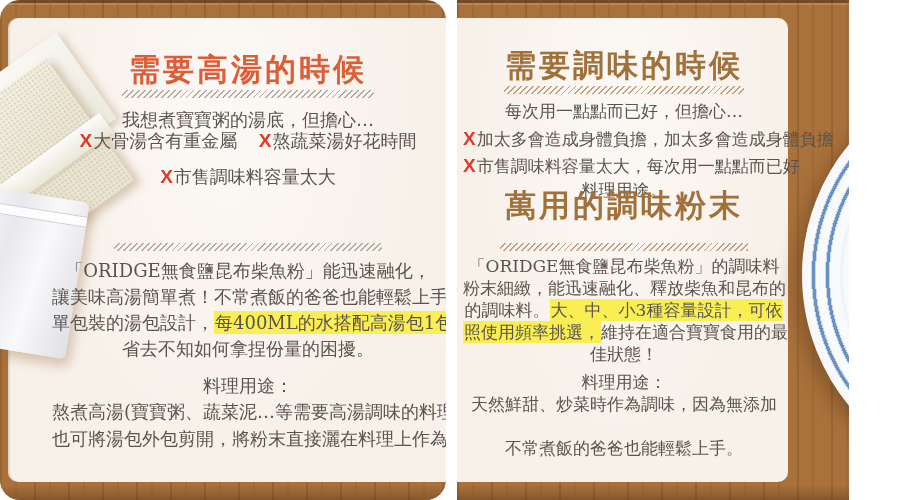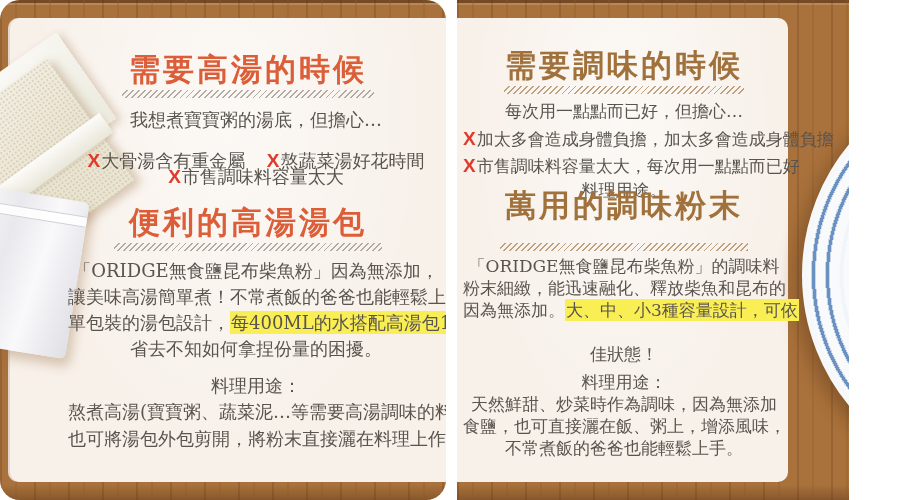--- a/index.html
+++ b/index.html
@@ -46,21 +46,21 @@
   .orange { color:#DC5E39; }
   .brown  { color:#A1713C; }
   .hatch {
     position:absolute; left:50%; transform:translateX(-50%);
     height:8px;
     background:repeating-linear-gradient(135deg, rgba(0,0,0,0) 0 3px, currentColor 3px 4.3px);
   }
   .hatch.gray  { color:#9B908A0; color:rgba(140,130,120,.65); }
   .hatch.tan   { color:rgba(165,125,80,.70); }
 
-  .body-l { font-size:18px; line-height:26px;margin-left:16px; }
+  .body-l { font-size:18px; line-height:26px; }
   .body-r { font-size:17px; line-height:22px; }
 
   .xmark {
     font-family:"Liberation Sans","DejaVu Sans",sans-serif;
     font-weight:700; color:#E03A2C; font-size:19px; margin-right:1px;
   }
   .hl { background:#F9EE54; padding:1px 1px; }
 
   
   .packets { position:absolute; left:-34px; top:42px; width:170px; height:305px; z-index:2; }
@@ -132,39 +132,38 @@
     <div class="bag-main"></div>
     <div class="pouch"></div>
   </div>
 
   <div class="content">
     <div class="blk sec-title orange" style="top:52px">需要高湯的時候</div>
     <div class="hatch gray" style="top:90px;width:252px"></div>
 
     <div class="blk body-l" style="top:107px">我想煮寶寶粥的湯底，但擔心…</div>
 
-    <div class="blk body-l" style="top:148px">
+    <div class="blk body-l" style="top:128px">
       <span>
         <span class="xmark">X</span><span>大骨湯含有重金屬</span>
       </span>
       <span style="display:inline-block;width:10px"></span>
       <span>
         <span class="xmark">X</span><span>熬蔬菜湯好花時間</span>
       </span>
     </div>
     <div class="blk body-l" style="top:164px">
       <span>
         <span class="xmark">X</span><span>市售調味料容量太大</span>
       </span>
     </div>
 
-    <div class="blk sec-title orange" style="top:205px">便利的高湯湯包</div>
     <div class="hatch gray" style="top:243px;width:268px"></div>
 
-    <div class="blk body-l" style="top:258px">「ORIDGE無食鹽昆布柴魚粉」因為無添加，</div>
+    <div class="blk body-l" style="top:258px">「ORIDGE無食鹽昆布柴魚粉」能迅速融化，</div>
     <div class="blk body-l" style="top:284px">讓美味高湯簡單煮！不常煮飯的爸爸也能輕鬆上手！</div>
     <div class="blk body-l" style="top:310px">
       <span>單包裝的湯包設計，</span><span class="hl">每400ML的水搭配高湯包1包，</span>
     </div>
     <div class="blk body-l" style="top:336px">省去不知如何拿捏份量的困擾。</div>
 
     <div class="blk body-l" style="top:373px">料理用途：</div>
     <div class="blk body-l" style="top:399px">熬煮高湯(寶寶粥、蔬菜泥…等需要高湯調味的料理)</div>
     <div class="blk body-l" style="top:426px">也可將湯包外包剪開，將粉末直接灑在料理上作為調味。</div>
   </div>
@@ -191,22 +190,24 @@
       <span class="xmark">X</span><span>市售調味料容量太大，每次用一點點而已好</span>
     </div>
     <div class="blk body-r" style="top:179px">料理用途。</div>
 
     <div class="blk sec-title brown" style="top:188px">萬用的調味粉末</div>
     <div class="hatch tan" style="top:243px;width:248px"></div>
 
     <div class="blk body-r" style="top:255px">「ORIDGE無食鹽昆布柴魚粉」的調味料</div>
     <div class="blk body-r" style="top:277px">粉末細緻，能迅速融化、釋放柴魚和昆布的</div>
     <div class="blk body-r" style="top:299px">
-      <span>因為無添加。</span><span class="hl">大、中、小3種容量設計，可依</span>
+      <span>的調味料。</span><span class="hl">大、中、小3種容量設計，可依</span>
+    </div>
+    <div class="blk body-r" style="top:321px">
+      <span class="hl">照使用頻率挑選，</span><span>維持在適合寶寶食用的最</span>
     </div>
     <div class="blk body-r" style="top:343px">佳狀態！</div>
 
     <div class="blk body-r" style="top:371px">料理用途：</div>
     <div class="blk body-r" style="top:393px">天然鮮甜、炒菜時作為調味，因為無添加</div>
-    <div class="blk body-r" style="top:415px">食鹽，也可直接灑在飯、粥上，增添風味，</div>
     <div class="blk body-r" style="top:437px">不常煮飯的爸爸也能輕鬆上手。</div>
   </div>
 </div>
 
 </body></html>

